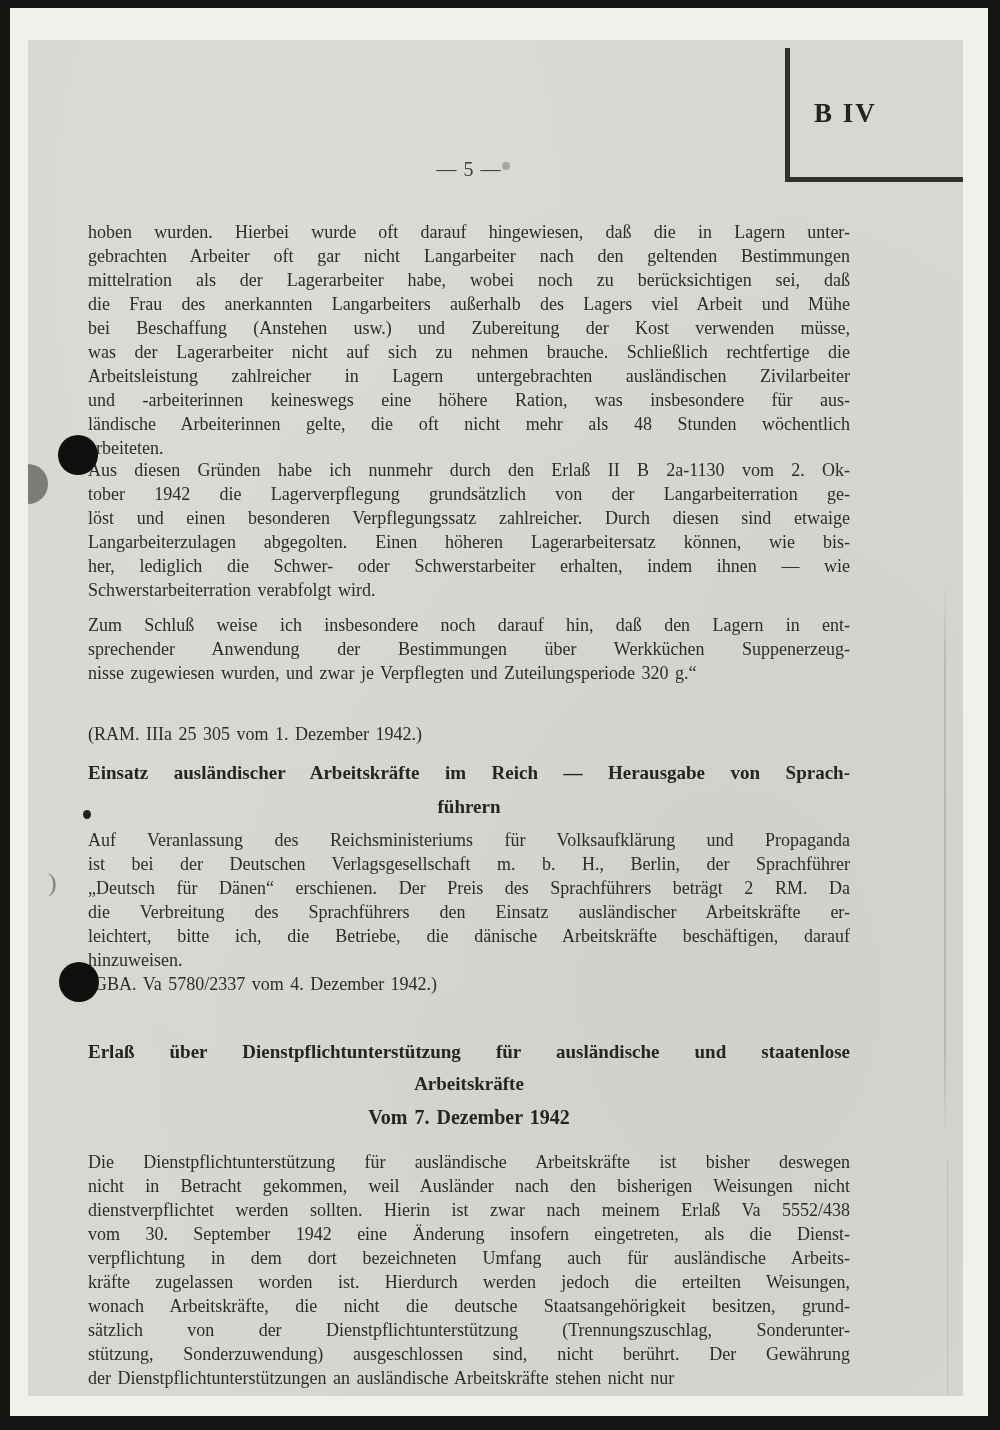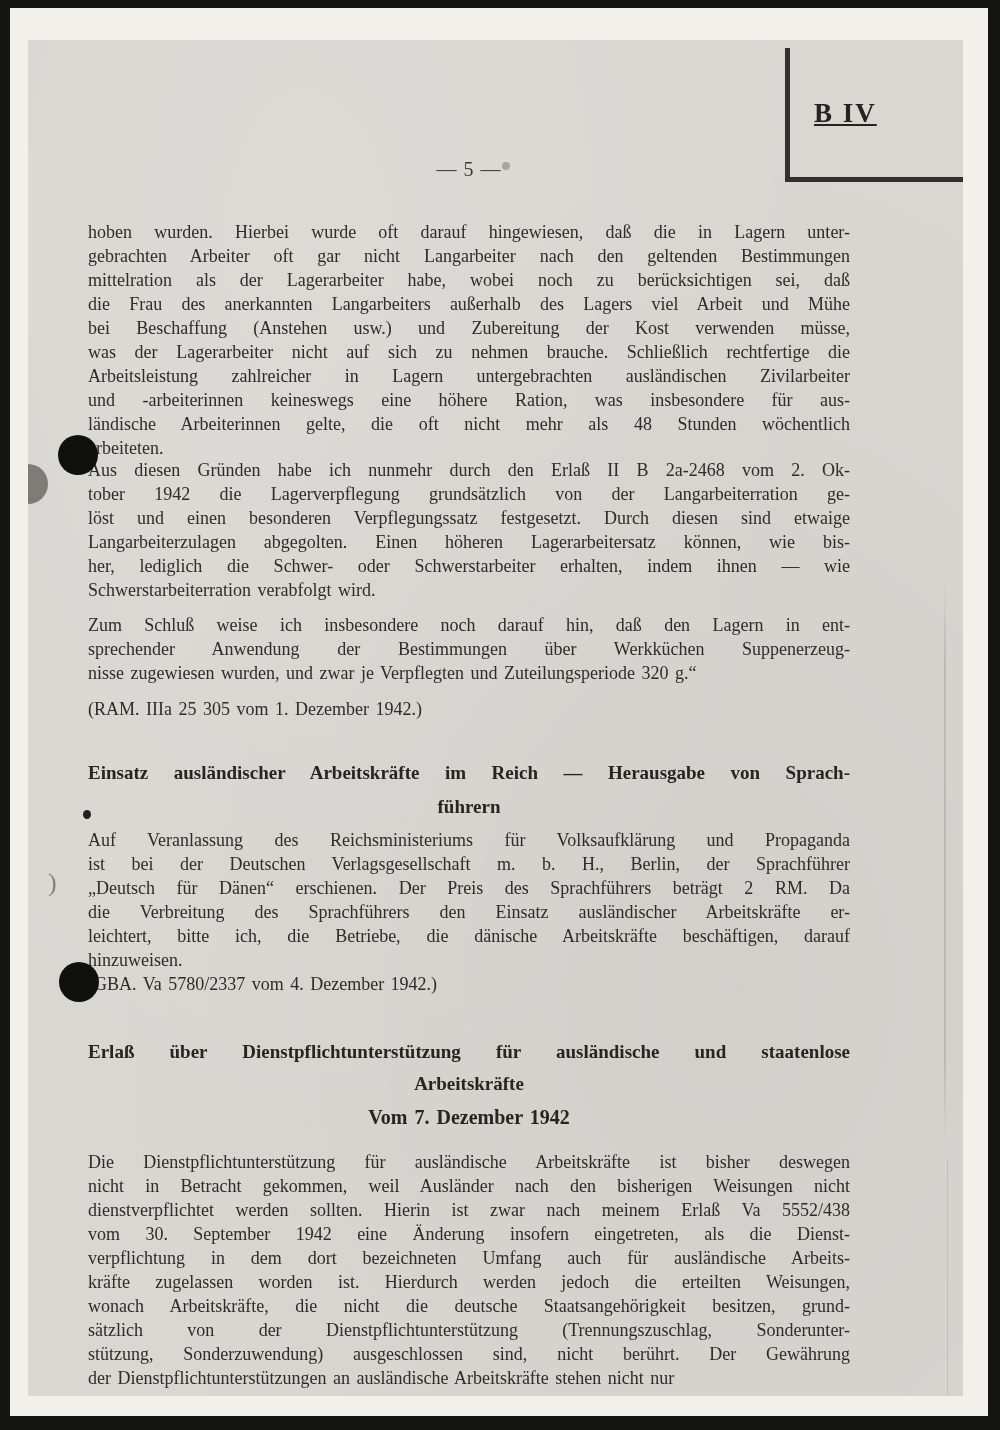--- a/index.html
+++ b/index.html
@@ -28,37 +28,37 @@
   }
   .pagenum-dot {
     position:absolute; left:474px; top:122px; width:8px; height:8px;
     border-radius:50%; background:#96958f; opacity:0.75;
   }
   
   .corner-v { position:absolute; left:757px; top:8px; width:5px; height:134px; background:#32312d; }
   .corner-h { position:absolute; left:757px; top:137px; width:178px; height:5px; background:#32312d; }
   .corner-label {
     position:absolute; left:786px; top:58px; width:120px;
-    font-weight:bold; font-size:27px; letter-spacing:2px; color:#242320;text-decoration:underline;
+    font-weight:bold; font-size:27px; letter-spacing:2px; color:#242320;
   }
   
   .para, .src, .heading, .dateline {
     position:absolute; left:60px; width:762px;
     font-size:18px; line-height:24px; word-spacing:2px;
   }
   .tline { text-align:justify; text-align-last:justify; white-space:normal; }
   .tline.tlast { text-align-last:left; }
   .heading { font-weight:bold; font-size:19px; line-height:34px; color:#262520; }
   .heading .tline { text-align-last:justify; }
   .heading .tline.tlast { text-align-last:center; }
   #heading2 { line-height:32px; }
   .dateline { font-weight:bold; font-size:20px; text-align:center; color:#262520; }
   .src { text-align:left; }
   #para1 { top:180px; } #para2 { top:418px; } #para3 { top:573px; }
-  #source1 { top:657px; }
+  #source1 { top:682px; }
   #heading1 { top:716px; }
   #para4 { top:788px; } #source2 { top:932px; }
   #heading2 { top:996px; } #dateline { top:1065px; }
   #para5 { top:1110px; }
   
   .hole1 { position:absolute; left:30px; top:395px; width:40px; height:40px; border-radius:50%; background:#10100e; }
   .hole2 { position:absolute; left:31px; top:922px; width:40px; height:40px; border-radius:50%; background:#10100e; }
   .half-hole { position:absolute; left:-20px; top:424px; width:40px; height:40px; border-radius:50%; background:#7d7c77; }
   .stray-dot { position:absolute; left:55px; top:770px; width:8px; height:9px; border-radius:50%; background:#23221f; }
   .margin-mark {
@@ -93,23 +93,23 @@
         <div class="tline">mittelration als der Lagerarbeiter habe, wobei noch zu berücksichtigen sei, daß</div>
         <div class="tline">die Frau des anerkannten Langarbeiters außerhalb des Lagers viel Arbeit und Mühe</div>
         <div class="tline">bei Beschaffung (Anstehen usw.) und Zubereitung der Kost verwenden müsse,</div>
         <div class="tline">was der Lagerarbeiter nicht auf sich zu nehmen brauche. Schließlich rechtfertige die</div>
         <div class="tline">Arbeitsleistung zahlreicher in Lagern untergebrachten ausländischen Zivilarbeiter</div>
         <div class="tline">und -arbeiterinnen keineswegs eine höhere Ration, was insbesondere für aus-</div>
         <div class="tline">ländische Arbeiterinnen gelte, die oft nicht mehr als 48 Stunden wöchentlich</div>
         <div class="tline tlast">arbeiteten.</div>
       </div>
     <div class="para" id="para2">
-        <div class="tline">Aus diesen Gründen habe ich nunmehr durch den Erlaß II B 2a-2468 vom 2. Ok-</div>
+        <div class="tline">Aus diesen Gründen habe ich nunmehr durch den Erlaß II B 2a-1130 vom 2. Ok-</div>
         <div class="tline">tober 1942 die Lagerverpflegung grundsätzlich von der Langarbeiterration ge-</div>
-        <div class="tline">löst und einen besonderen Verpflegungssatz festgesetzt. Durch diesen sind etwaige</div>
+        <div class="tline">löst und einen besonderen Verpflegungssatz zahlreicher. Durch diesen sind etwaige</div>
         <div class="tline">Langarbeiterzulagen abgegolten. Einen höheren Lagerarbeitersatz können, wie bis-</div>
         <div class="tline">her, lediglich die Schwer- oder Schwerstarbeiter erhalten, indem ihnen — wie</div>
         <div class="tline tlast">Schwerstarbeiterration verabfolgt wird.</div>
       </div>
     <div class="para" id="para3">
         <div class="tline">Zum Schluß weise ich insbesondere noch darauf hin, daß den Lagern in ent-</div>
         <div class="tline">sprechender Anwendung der Bestimmungen über Werkküchen Suppenerzeug-</div>
         <div class="tline tlast">nisse zugewiesen wurden, und zwar je Verpflegten und Zuteilungsperiode 320 g.“</div>
       </div>
     <div class="src" id="source1">(RAM. IIIa 25 305 vom 1. Dezember 1942.)</div>

